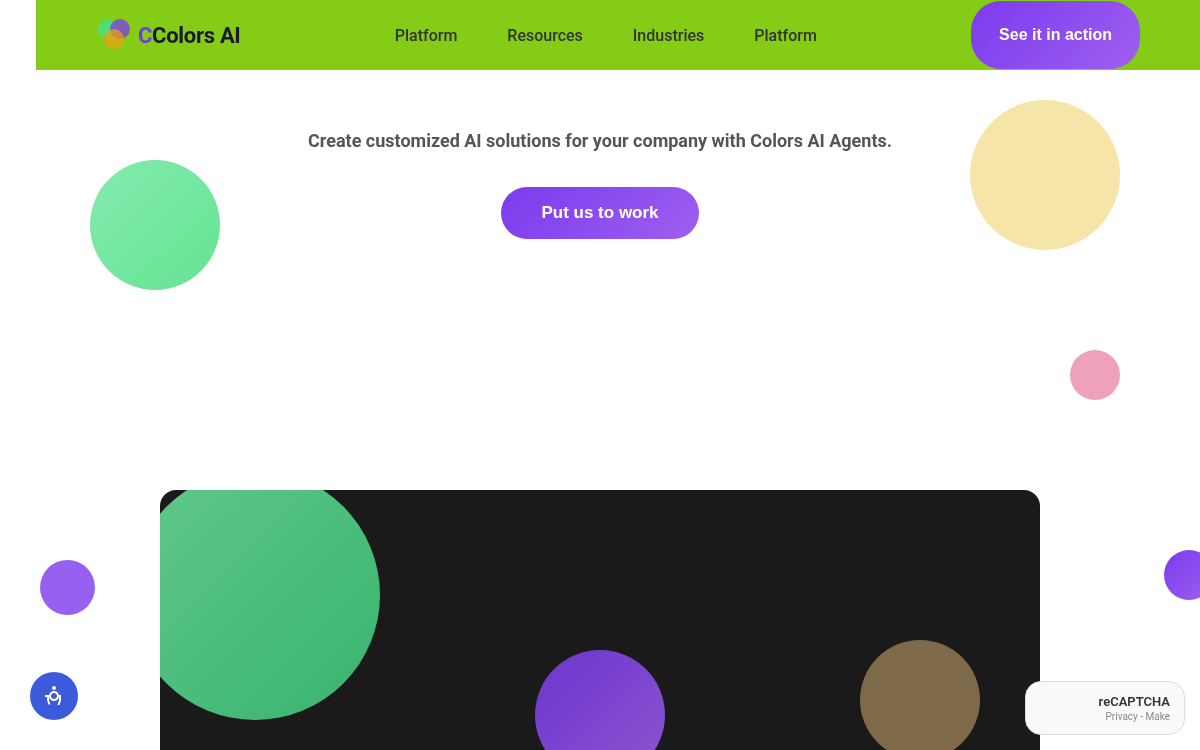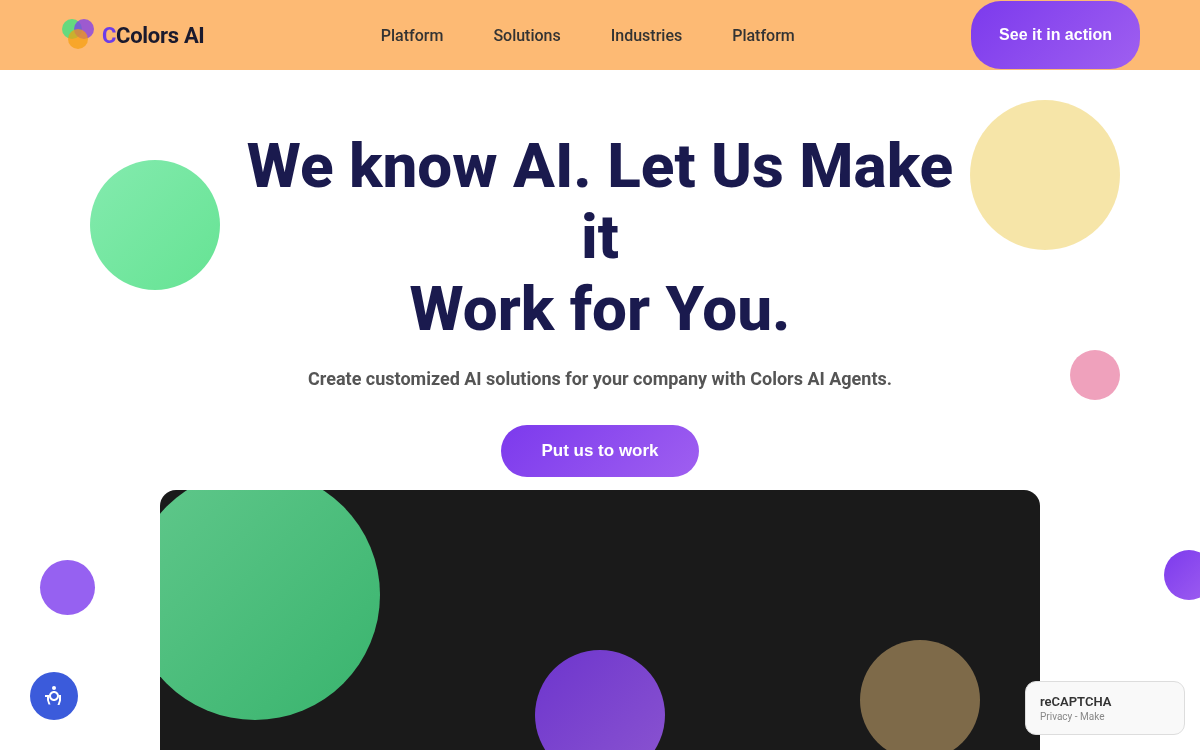--- a/index.html
+++ b/index.html
@@ -17,23 +17,24 @@
       position: relative;
     }
 
     
     .navbar {
       display: flex;
       align-items: center;
       justify-content: space-between;
       padding: 0 60px;
       height: 70px;
-      background: #fdba74;
+      background: #84cc16;
       position: relative;
       z-index: 10;
+      margin-left: 36px;
     }
 
     .logo {
       display: flex;
       align-items: center;
       gap: 6px;
     }
 
     .logo-icon {
       width: 36px;
@@ -252,26 +253,27 @@
       height: 24px;
     }
 
     
     .recaptcha-box {
       position: fixed;
       bottom: 15px;
       right: 15px;
       background: #f9f9f9;
       border: 1px solid #ddd;
-      border-radius: 11px;
+      border-radius: 16px;
       padding: 12px 14px;
       font-size: 11px;
       color: #666;
       z-index: 100;
       width: 160px;
+      text-align: right;
     }
 
     .recaptcha-box .recaptcha-title {
       font-size: 13px;
       font-weight: 600;
       color: #333;
       margin-bottom: 2px;
     }
 
     .recaptcha-box .recaptcha-sub {
@@ -292,43 +294,39 @@
     <span class="logo-text">
       <span class="c-letter">C</span><span>Colors AI</span>
     </span>
   </div>
 
   <ul class="nav-links">
     <li>
       <a href="#">Platform</a>
     </li>
     <li>
-      <a href="#">Solutions</a>
+      <a href="#">Resources</a>
     </li>
     <li>
       <a href="#">Industries</a>
     </li>
     <li>
       <a href="#">Platform</a>
     </li>
   </ul>
 
   <button class="nav-cta">See it in action</button>
 </nav>
 
 <div class="circle-green-left"></div>
 <div class="circle-yellow-right"></div>
 <div class="circle-pink-right"></div>
 <div class="circle-purple-left"></div>
 
 <section class="hero">
-  <h1 class="hero-title">
-    <span>We know AI. Let Us Make it</span><br>
-    <span>Work for You.</span>
-  </h1>
   <p class="hero-subtitle">Create customized AI solutions for your company with Colors AI Agents.</p>
   <button class="hero-cta">Put us to work</button>
 </section>
 
 <div class="preview-section">
   <div class="preview-inner">
     <div class="preview-green-circle"></div>
     <div class="preview-purple-circle"></div>
     <div class="preview-gold-circle"></div>
   </div>

